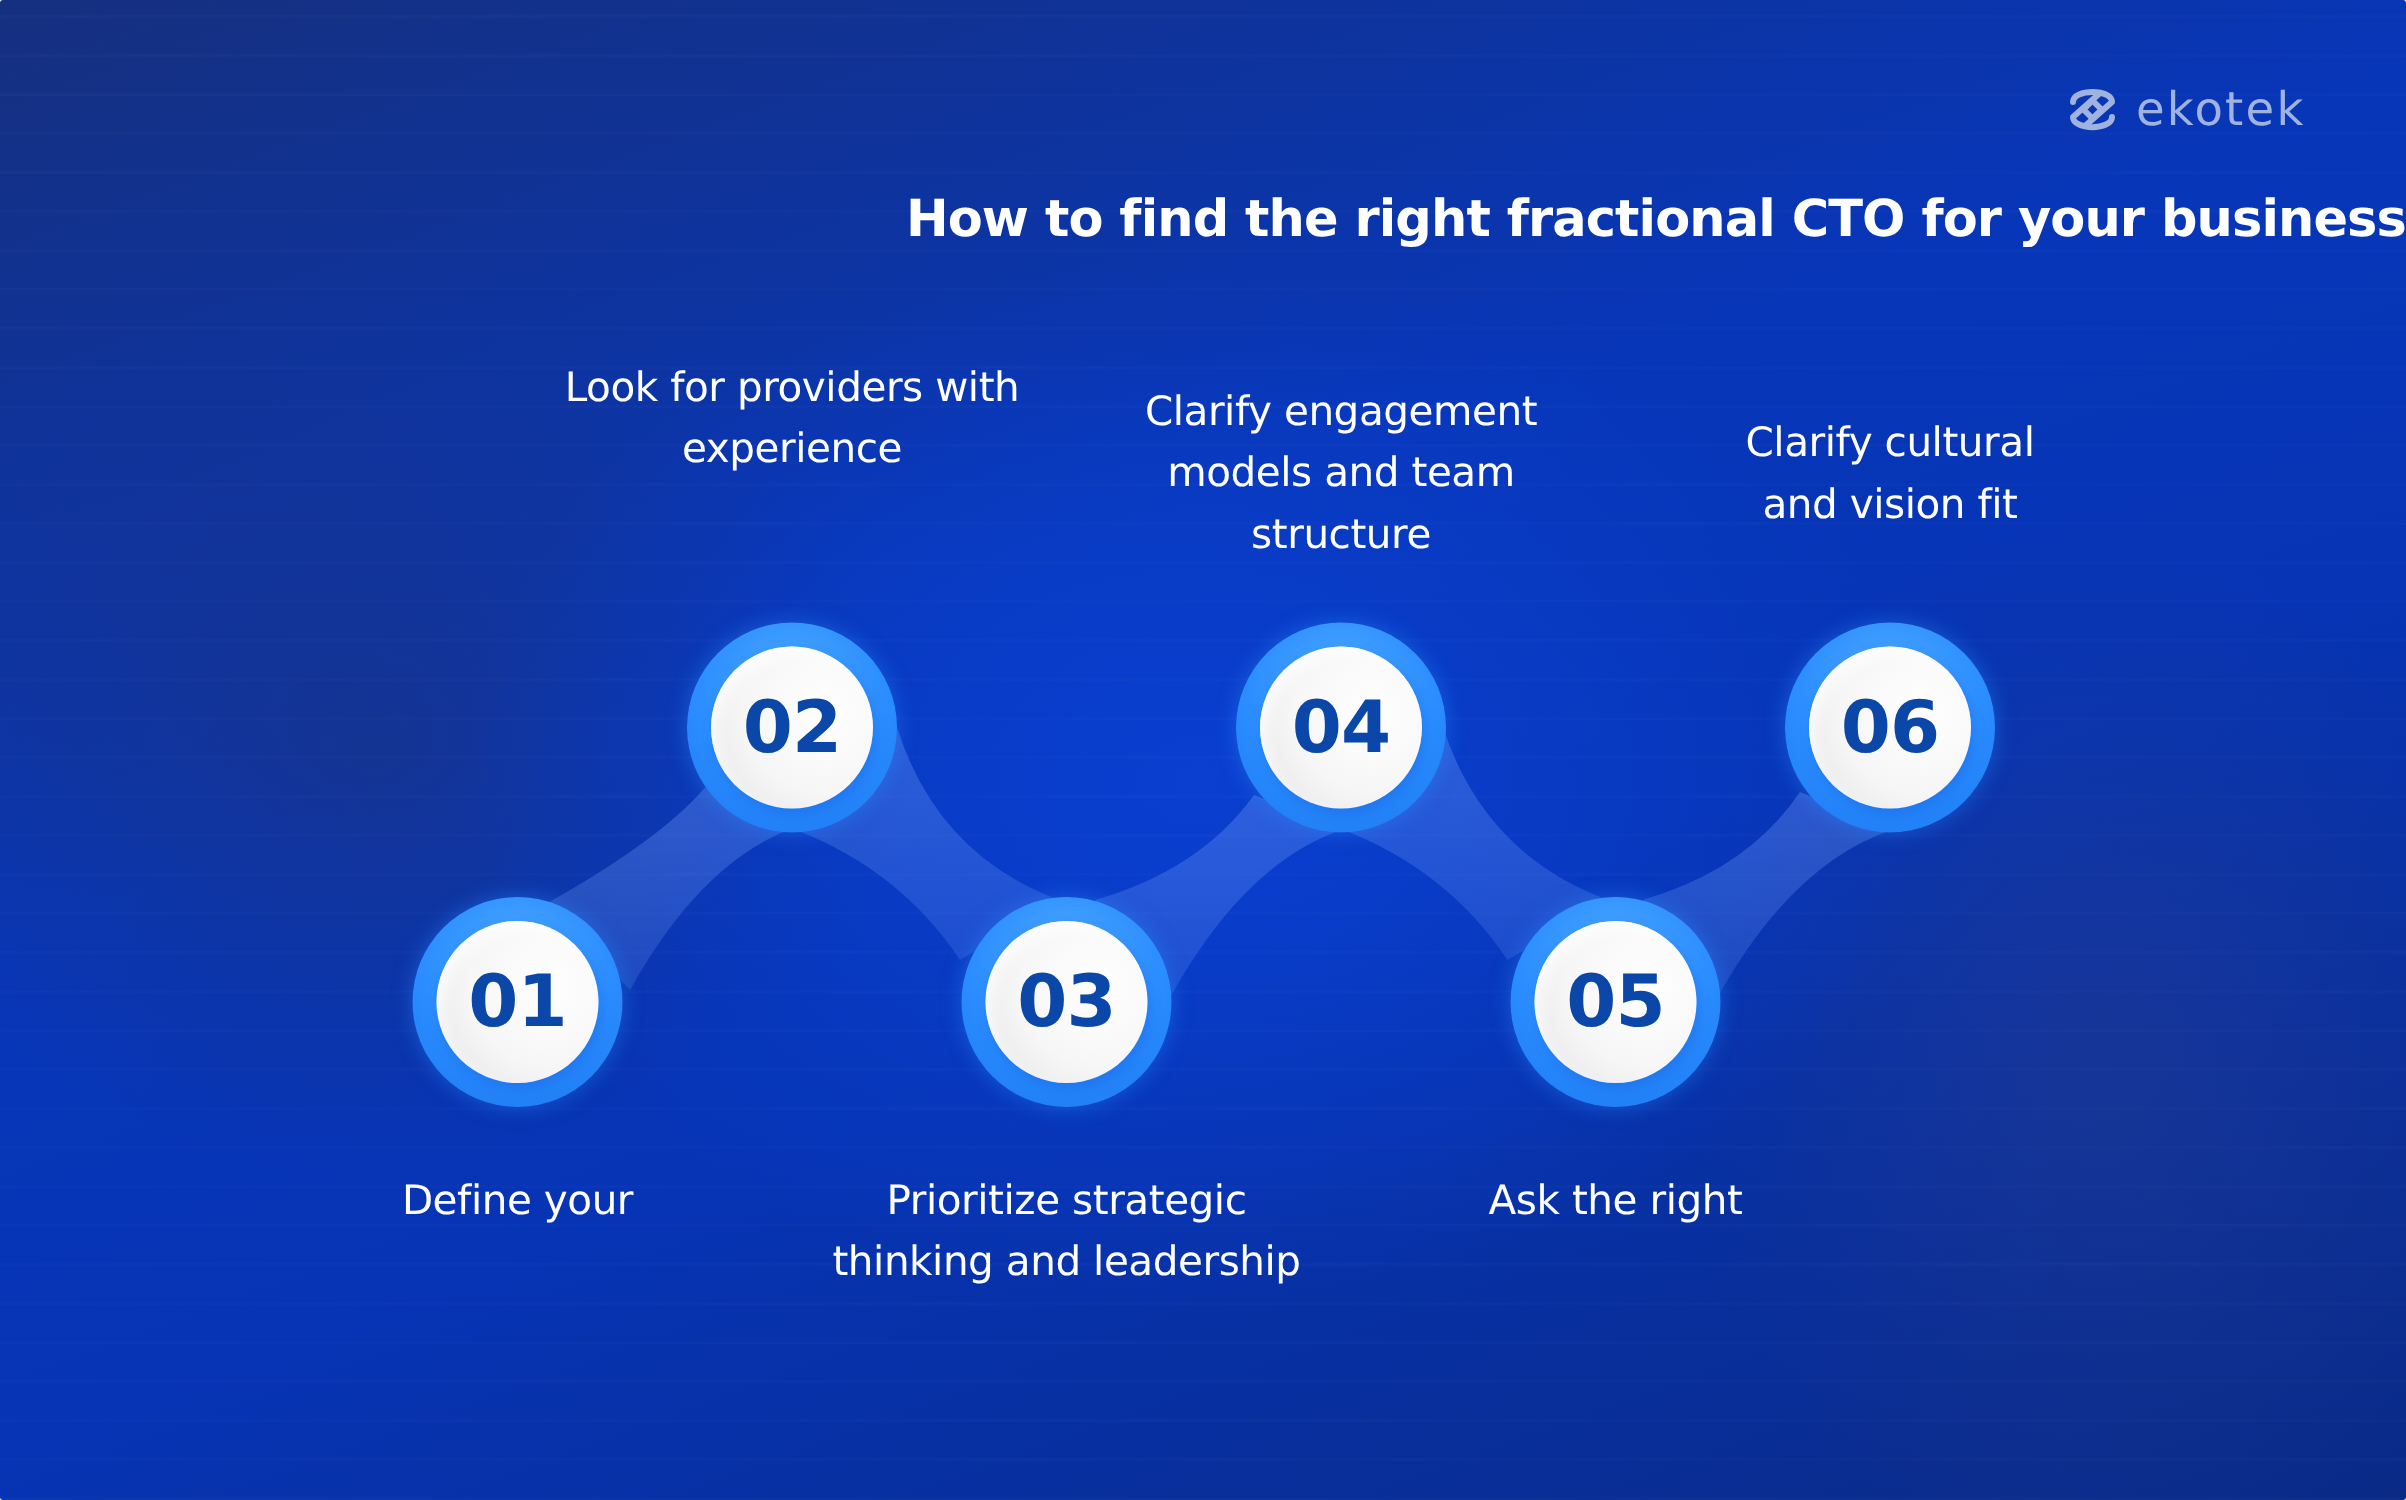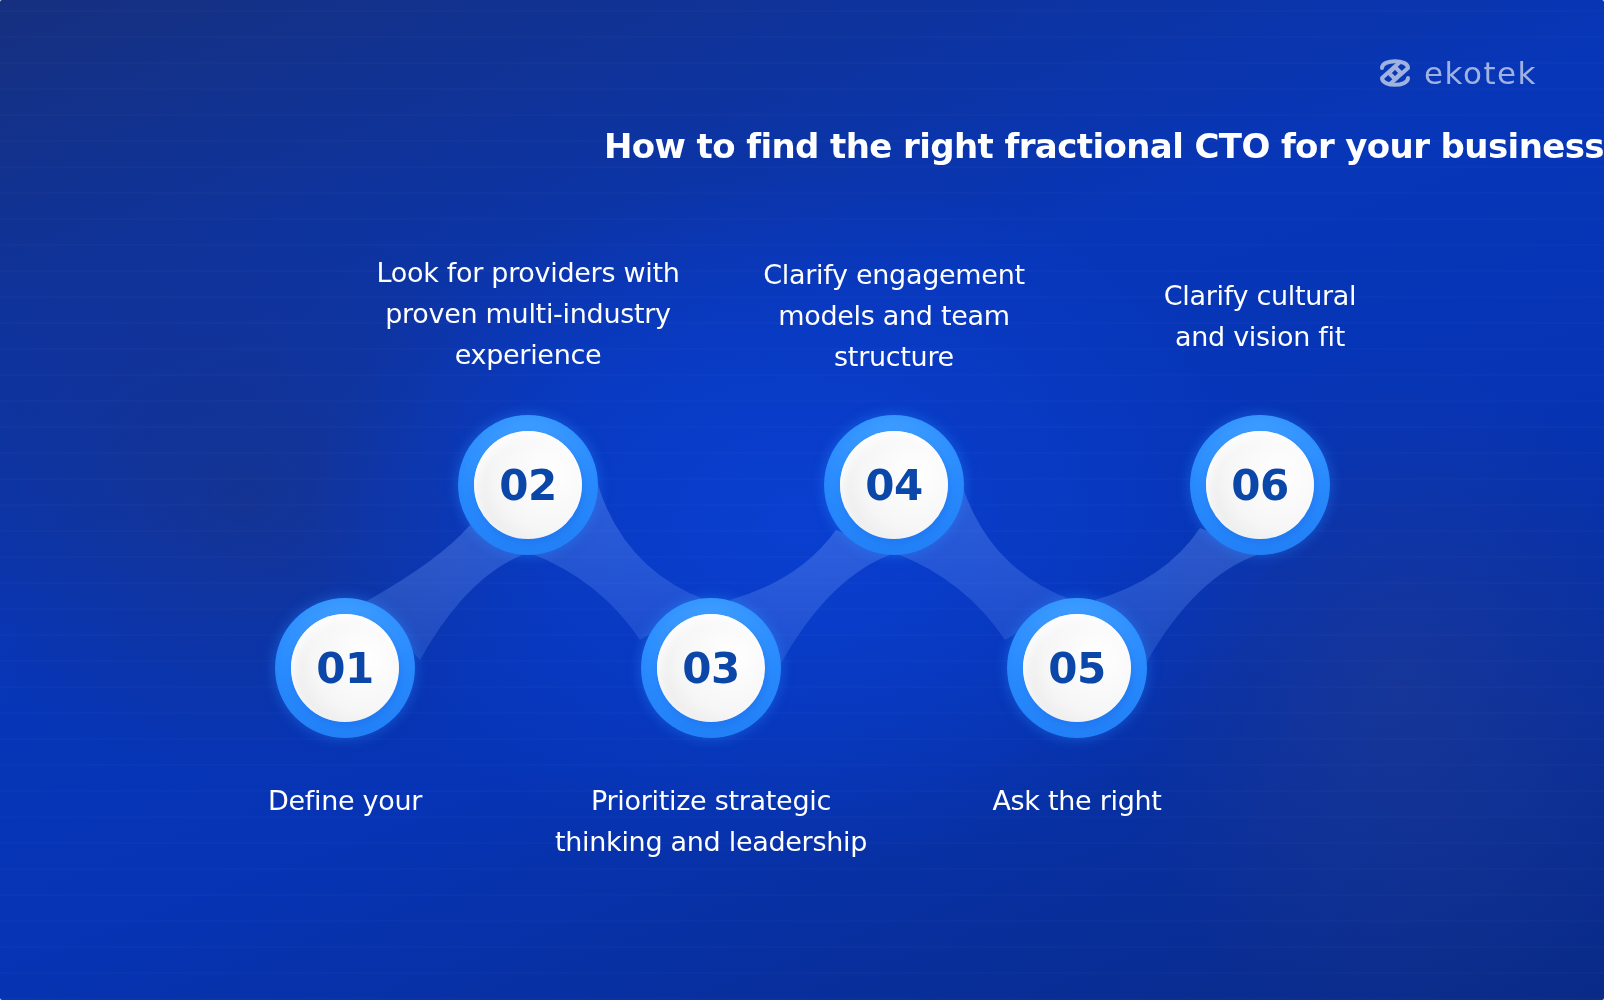--- a/index.html
+++ b/index.html
@@ -40,21 +40,21 @@
       background: radial-gradient(circle at 50% 30%, #4aa8ff 0%, #2a8cff 55%, #1c78f0 100%);
       box-shadow: 0 0 14px rgba(40,140,255,0.45);
     }
     .step-inner {
       position: absolute; left: 16px; top: 16px; width: 108px; height: 108px; border-radius: 50%;
       background: radial-gradient(circle at 70% 40%, #ffffff 0%, #f6f6f6 55%, #e2e2e2 100%);
       box-shadow: inset 4px 6px 10px rgba(255,255,255,0.8), 2px 4px 8px rgba(20,90,220,0.35);
       display: flex; align-items: center; justify-content: center;
     }
     .step-num {
-      color: #0b47a8; font-weight: bold; font-size: 42px;
+      color: #0b47a8; font-weight: bold; font-size: 48px;
       font-family: "DejaVu Sans", sans-serif; letter-spacing: -0.5px;
     }
     .label {
       position: absolute; width: 340px; text-align: center; color: #ffffff;
       font-size: 27px; line-height: 41px; font-family: "DejaVu Sans", sans-serif;
       letter-spacing: -0.3px;
     }
     .label span { display: block; }
   </style>
 </head>
@@ -120,23 +120,22 @@
   </div>
   <div class="step-circle" style="left:1190px; top:415px;">
     <div class="step-inner">
       <span class="step-num">06</span>
     </div>
   </div>
 
   <div class="label" style="left:175px; top:780px;">
     <span>Define your</span>
   </div>
-  <div class="label" style="left:358px; top:252px;">
+  <div class="label" style="left:358px; top:238px;">
     <span>Look for providers with</span>
-    <span>proven multi-industry</span>
     <span>experience</span>
   </div>
   <div class="label" style="left:541px; top:780px;">
     <span>Prioritize strategic</span>
     <span>thinking and leadership</span>
   </div>
   <div class="label" style="left:724px; top:254px;">
     <span>Clarify engagement</span>
     <span>models and team</span>
     <span>structure</span>

